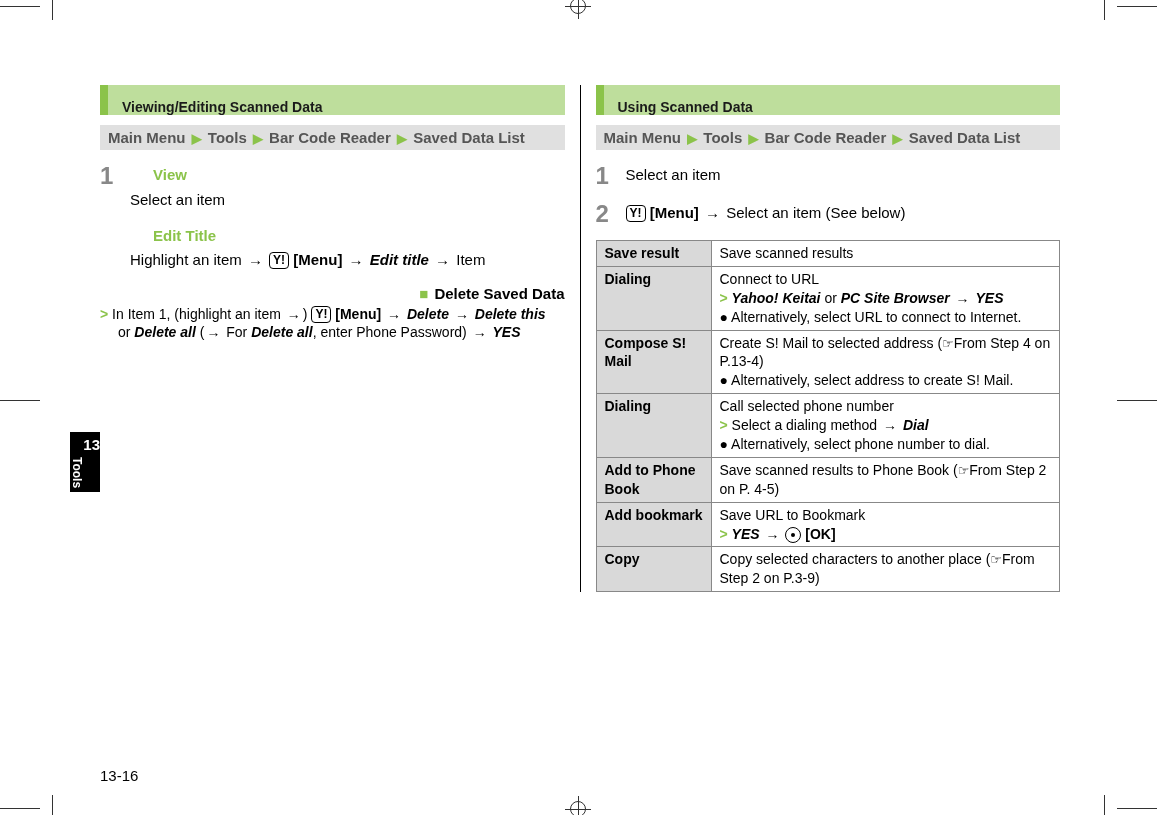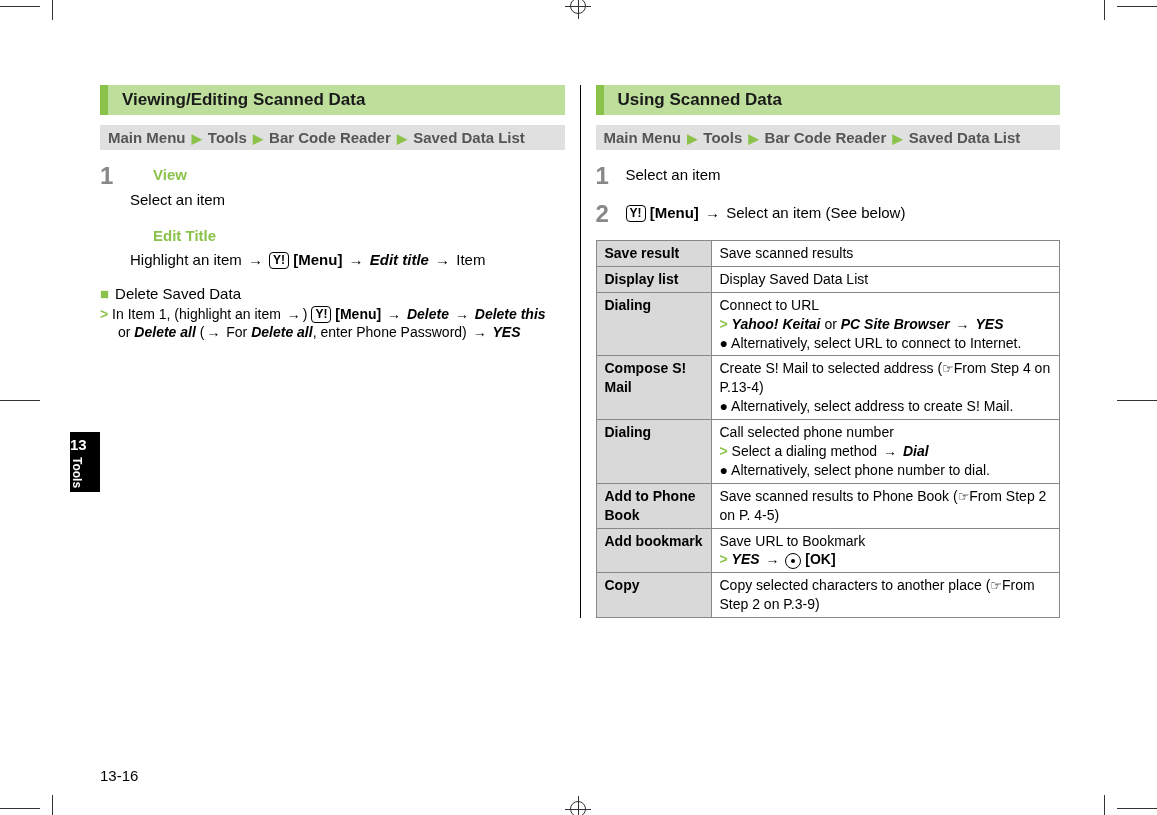--- a/index.html
+++ b/index.html
@@ -18,42 +18,42 @@
   .page{
     position:absolute;left:100px;top:85px;
     width:960px;
     display:flex;
   }
   .col{flex:1;min-width:0;}
   .col-left{padding-right:15px;}
   .col-right{padding-left:15px;}
   .divider-v{width:1px;background:#000;}
   .section-banner{
-    display:flex;align-items:center;
+    display:flex;align-items:flex-end;
     background:var(--green-banner);
     height:30px;margin-bottom:10px;
-    font-size:17px;font-weight:bold;color:#1a1a1a;
+    font-size:14px;font-weight:bold;color:#1a1a1a;
   }
   .section-banner .accent{
     width:8px;height:100%;background:var(--green-accent);margin-right:14px;
   }
   .path-bar{
     background:var(--gray-bar);
     padding:4px 8px;font-size:15px;font-weight:bold;color:#555;
     margin-bottom:14px;
   }
   .path-bar .arr{color:var(--green-accent);font-size:13px;padding:0 2px;}
   .step{display:flex;margin-bottom:14px;}
   .step-num{
     font-size:24px;font-weight:bold;color:#888;width:30px;flex-shrink:0;
     line-height:1;
   }
   .step-body{flex:1;line-height:1.45;}
   .subhead{color:var(--green-accent);font-weight:bold;margin-bottom:3px;margin-left:23px;}
-  .sq-head{font-weight:normal;margin-top:12px;margin-bottom:4px;}
+  .sq-head{font-weight:bold;margin-top:12px;margin-bottom:4px;text-align:right;}
   .sq-head::before{content:"■";color:var(--green-accent);margin-right:6px;}
   .chevron{color:var(--green-accent);font-weight:bold;}
   .bi{font-weight:bold;font-style:italic;}
   .small{font-size:14px;}
   .indent{padding-left:18px;}
   .arrow{padding:0 2px;}
   .key-y{
     display:inline-block;border:1.5px solid #000;border-radius:4px;
     font-size:12px;padding:0 3px;line-height:15px;font-weight:bold;
     transform:translateY(-1px);
@@ -78,21 +78,21 @@
   
   .crop-h{position:absolute;height:1px;background:#333;width:40px;}
   .crop-v{position:absolute;width:1px;background:#333;height:40px;}
   .reg{position:absolute;width:16px;height:16px;border:1px solid #333;border-radius:50%;}
   .reg::before,.reg::after{content:"";position:absolute;background:#333;}
   .reg::before{left:-6px;right:-6px;top:50%;height:1px;}
   .reg::after{top:-6px;bottom:-6px;left:50%;width:1px;}
   
   .side-tab{
     position:absolute;left:70px;top:432px;width:30px;height:60px;
-    background:#000;color:#fff;text-align:left;font-size:13px;font-weight:bold;
+    background:#000;color:#fff;text-align:right;font-size:13px;font-weight:bold;
   }
   .side-tab .chap{font-size:15px;padding-top:4px;}
   .side-tab .vert{writing-mode:vertical-rl;font-size:12px;margin-top:4px;}
   .page-num{
     position:absolute;left:100px;bottom:31px;font-size:15px;color:#000000;
   }
 </style>
 </head>
 <body>
 
@@ -204,24 +204,20 @@
       </div>
     </div>
 
     <table class="ops">
       <tbody>
       <tr>
         <td class="item">Save result</td>
         <td>Save scanned results</td>
       </tr>
       <tr>
-        <td class="item">Display list</td>
-        <td>Display Saved Data List</td>
-      </tr>
-      <tr>
         <td class="item">Dialing</td>
         <td>
           <div>Connect to URL</div>
           <div><span class="chevron">&gt;</span>
             <span class="bi">Yahoo! Keitai</span>
             <span>or</span>
             <span class="bi">PC Site Browser</span>
             <span class="arrow">→</span>
             <span class="bi">YES</span>
           </div>

